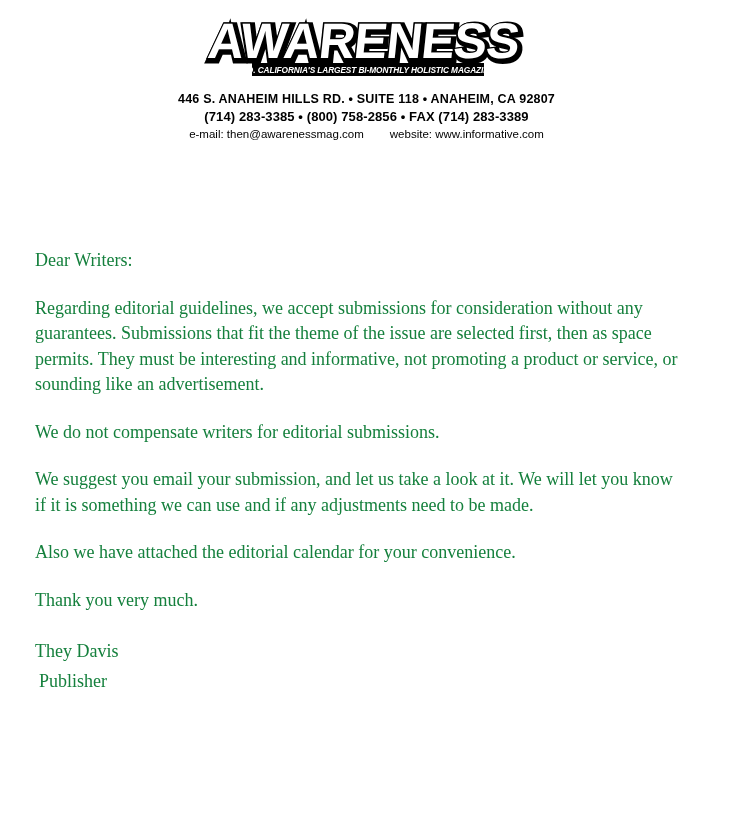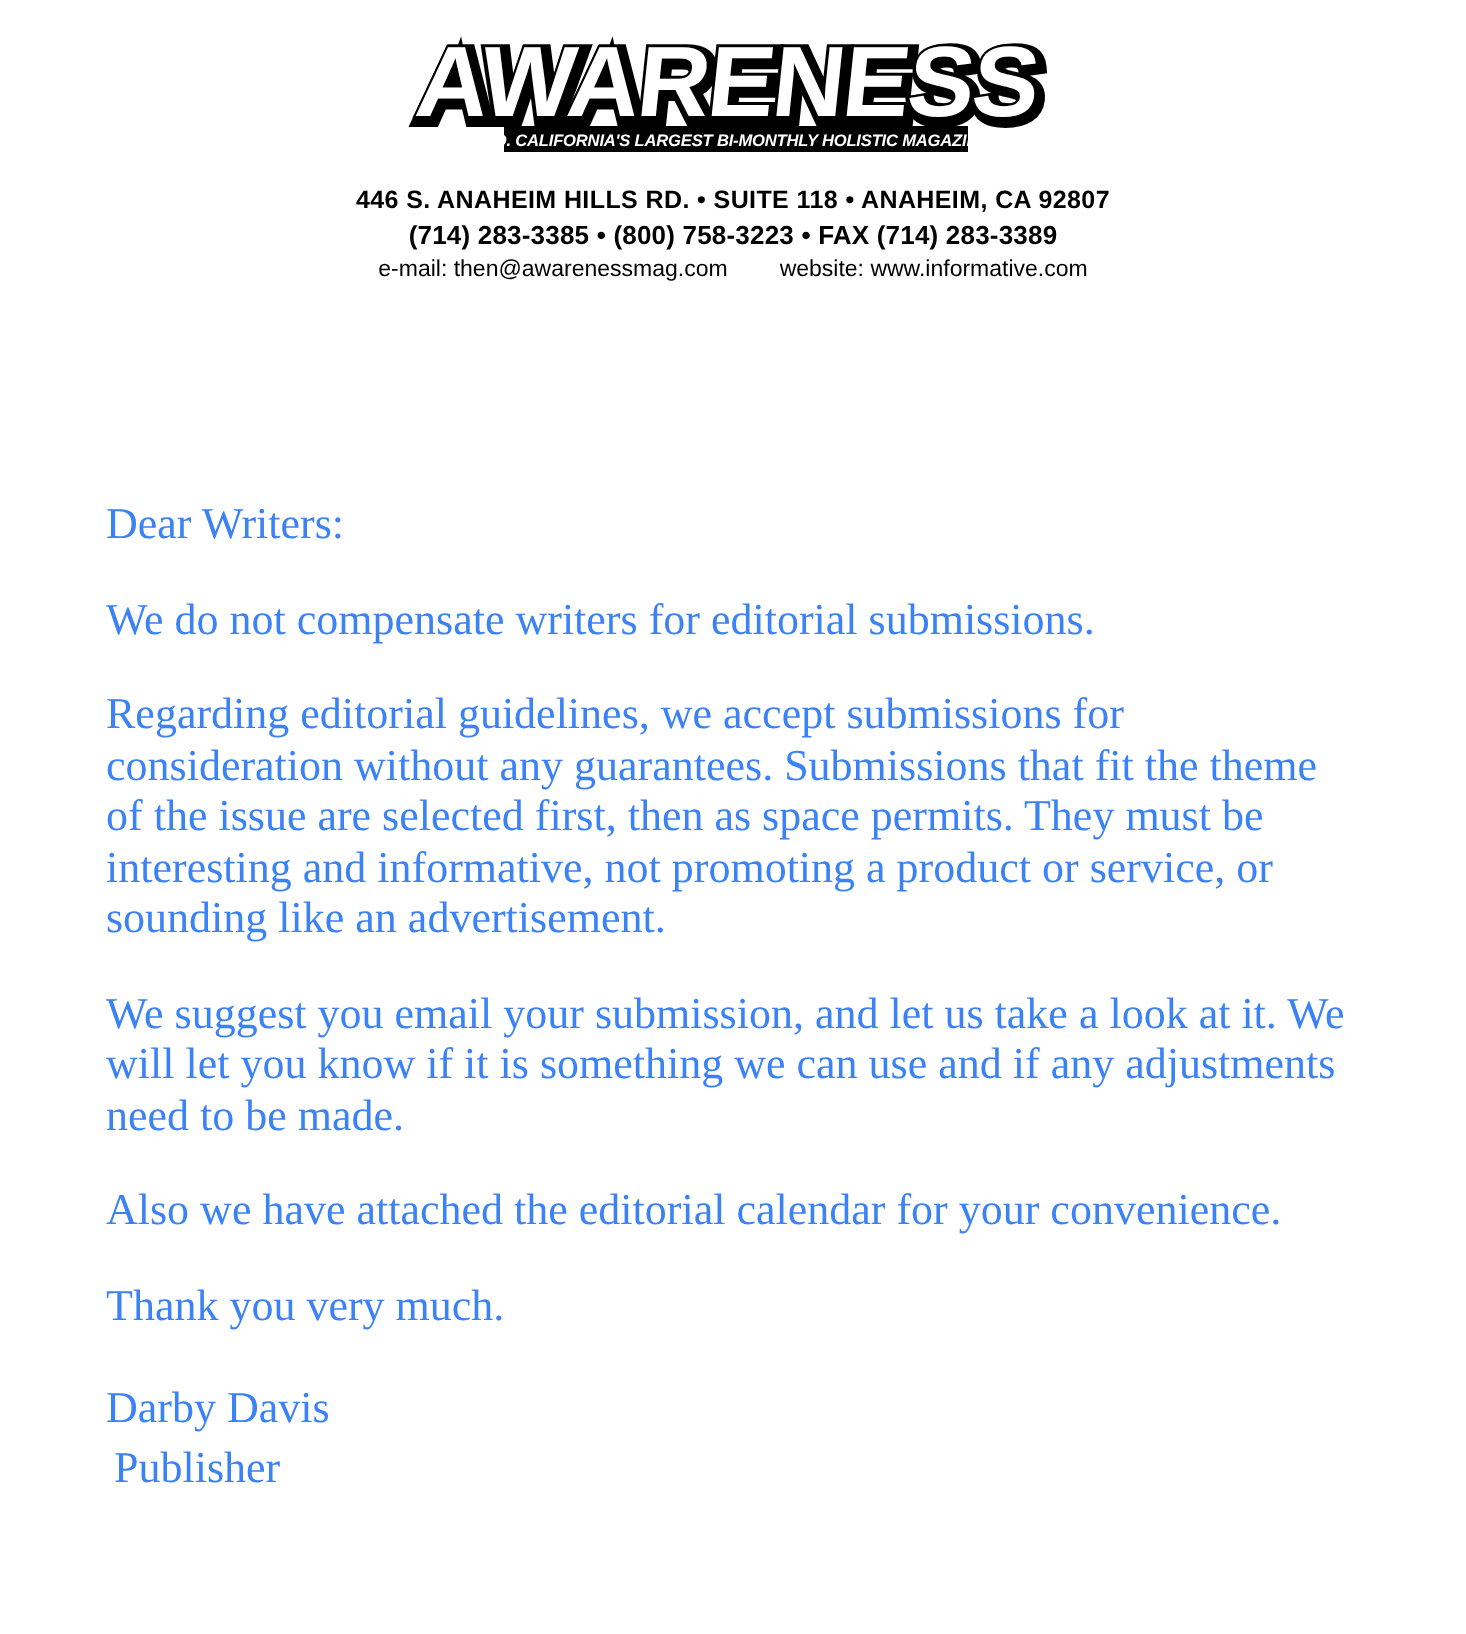--- a/index.html
+++ b/index.html
@@ -66,27 +66,27 @@
     color: #000;
   }
   .contact-line .gap {
     display: inline-block;
     width: 26px;
   }
 
   
   .letter {
     margin: 0 auto;
-    padding-left: 53px;
+    padding-left: 35px;
     padding-right: 52px;
     padding-top: 108px;
     font-family: "Liberation Serif", serif;
-    font-size: 22px;
+    font-size: 18px;
     line-height: 25.5px;
-    color: #3b82f6;
+    color: #15803d;
   }
 
   .salutation {
     margin: 0 0 22px 0;
   }
 
   .para {
     margin: 0 0 22px 0;
     text-align: left;
   }
@@ -122,31 +122,31 @@
 
           <text class="lw" x="184" y="40" text-anchor="middle" font-size="50" letter-spacing="-1" transform="skewX(-6)" fill="#ffffff" stroke="#000000" stroke-width="2.2" style="paint-order: stroke fill;">AWARENESS</text>
 
           <rect x="70" y="45" width="232" height="13" fill="#000000"></rect>
           <text class="lw" x="186" y="55" text-anchor="middle" font-size="8.3" letter-spacing="-0.1" font-style="italic" fill="#ffffff">SO. CALIFORNIA'S LARGEST BI-MONTHLY HOLISTIC MAGAZINE</text>
         </g>
       </svg>
     </div>
 
     <div class="address-line">446 S. ANAHEIM HILLS RD. • SUITE 118 • ANAHEIM, CA 92807</div>
-    <div class="phone-line">(714) 283-3385  •  (800) 758-3223  •  FAX (714) 283-3389</div>
+    <div class="phone-line">(714) 283-3385  •  (800) 758-2856  •  FAX (714) 283-3389</div>
     <div class="contact-line"><span>e-mail: then@awarenessmag.com</span><span class="gap"></span><span>website: www.informative.com</span></div>
   </div>
 
   <div class="letter">
     <p class="salutation">Dear Writers:</p>
+    <p class="para">Regarding editorial guidelines, we accept submissions for consideration without any guarantees. Submissions that fit the theme of the issue are selected first, then as space permits.  They must be interesting and informative, not promoting a product or service, or sounding like an advertisement.</p>
     <p class="para">We do not compensate writers for editorial submissions.</p>
-    <p class="para">Regarding editorial guidelines, we accept submissions for consideration without any guarantees. Submissions that fit the theme of the issue are selected first, then as space permits.  They must be interesting and informative, not promoting a product or service, or sounding like an advertisement.</p>
     <p class="para">We suggest you email your submission, and let us take a look at it.  We will let you know if it is something we can use and if any adjustments need to be made.</p>
     <p class="para">Also we have attached the editorial calendar for your convenience.</p>
     <p class="para">Thank you very much.</p>
 
     <div class="signature-block">
-      <p class="sig-name">Darby Davis</p>
+      <p class="sig-name">They Davis</p>
       <p class="sig-title">Publisher</p>
     </div>
   </div>
 
 </div>
 
 </body></html>

